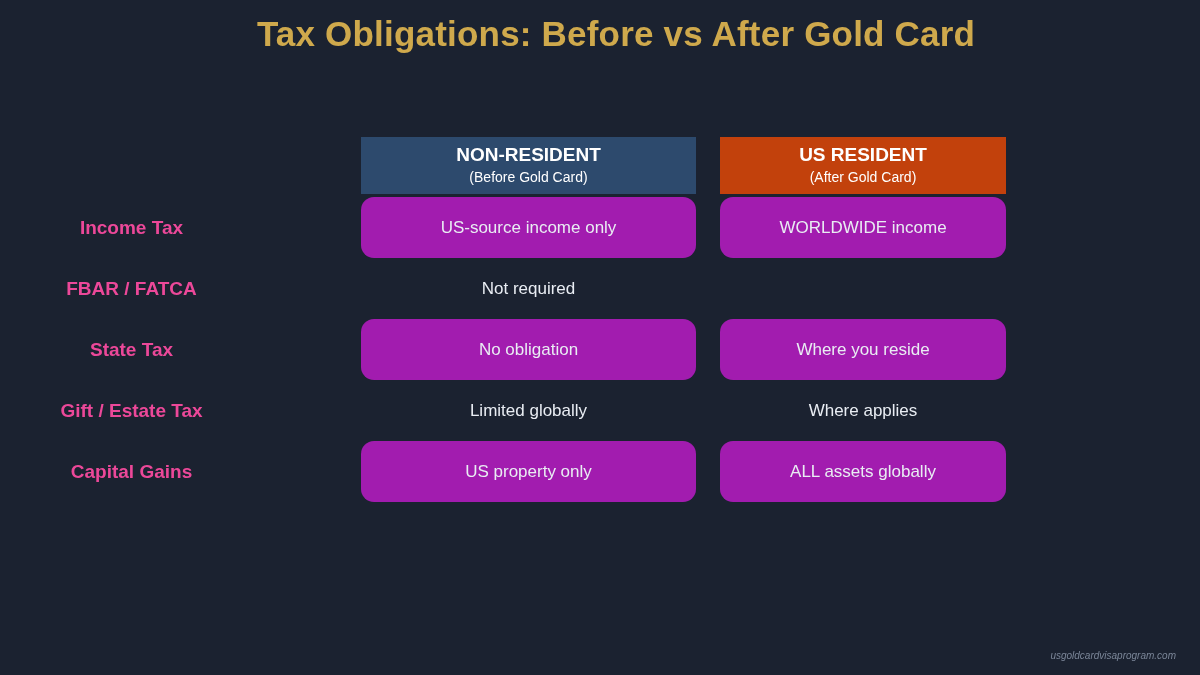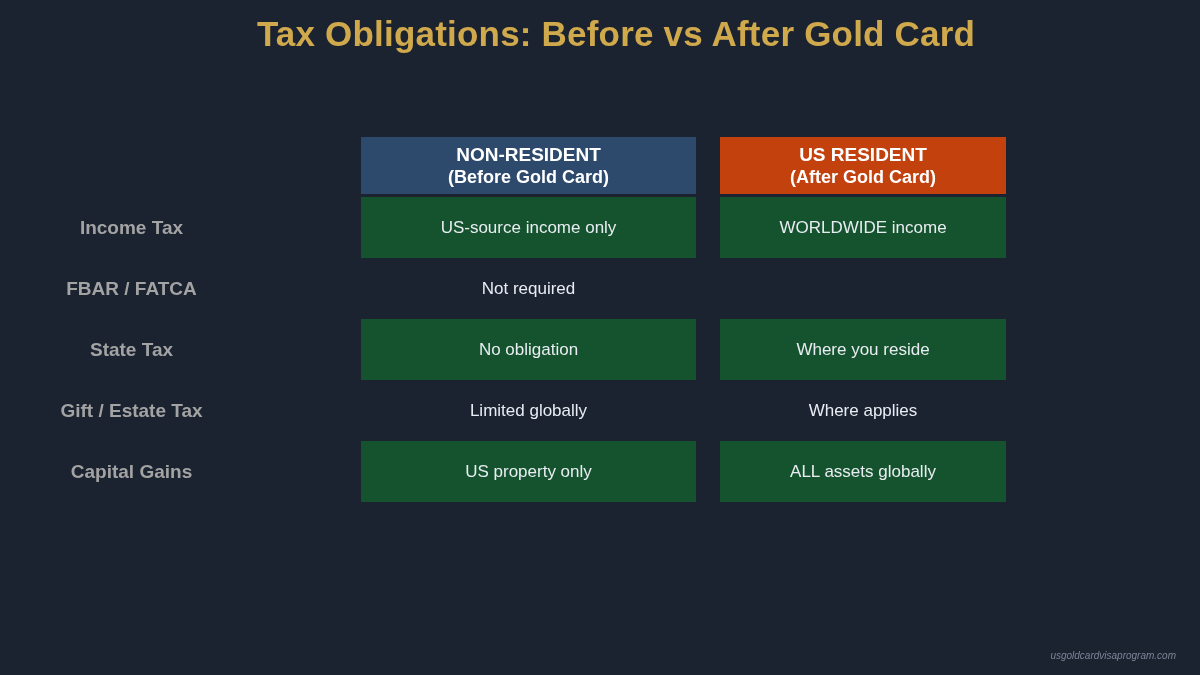--- a/index.html
+++ b/index.html
@@ -85,44 +85,44 @@
     flex-direction: column;
     align-items: center;
     justify-content: center;
     color: #ffffff;
     font-size: 19px;
     font-weight: bold;
     line-height: 23px;
     text-align: left;
     box-sizing: border-box;
   }
-  .header-cell .sub { font-size: 18px; font-weight: bold; }
+  .header-cell .sub { font-size: 14px; font-weight: normal; }
 
   .header-nonres { background: #2d4a6d; }
   .header-usres  { background: #c2410c; }
 
   
   .body-row { height: 61px; }
 
   .row-label {
-    color: #a3a3a3;
+    color: #ec4899;
     font-size: 19px;
     font-weight: bold;
     white-space: nowrap;
     text-align: left;
   }
 
   .value-cell {
     color: #e9edf3;
     font-size: 17px;
     font-weight: normal;
     white-space: nowrap;
   }
 
-  .banded .value-cell { background: #14532d; }
+  .banded .value-cell { background: #a21caf; border-radius: 13px; }
 
   
   .footer-url {
     position: absolute;
     right: 24px;
     bottom: 14px;
     color: #7b8698;
     font-size: 10px;
     font-style: italic;
     font-family: "Liberation Sans", sans-serif;

